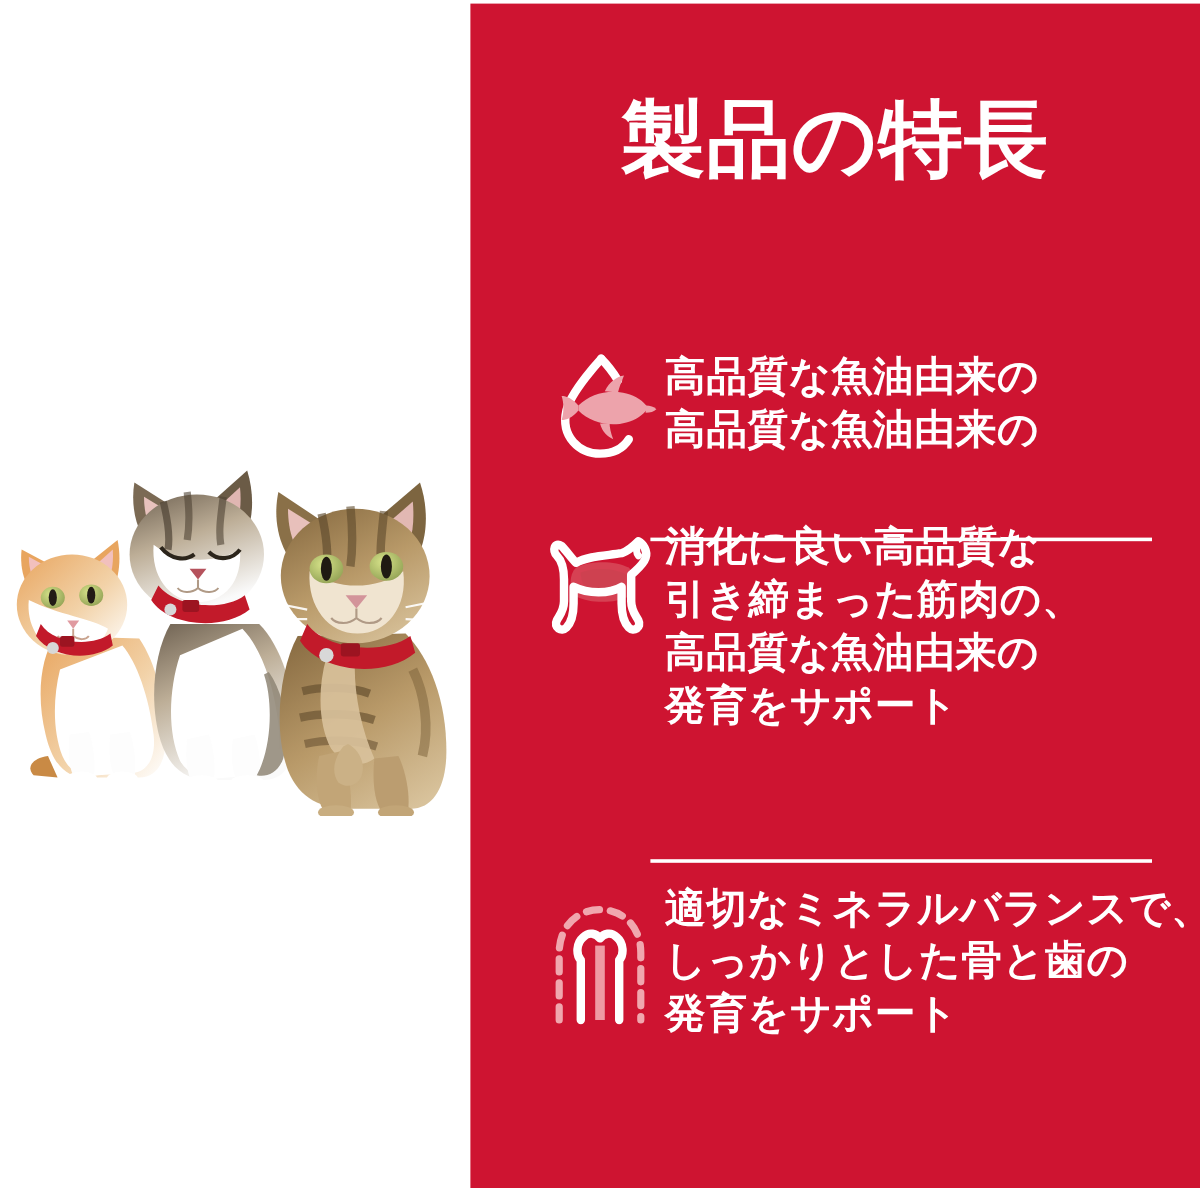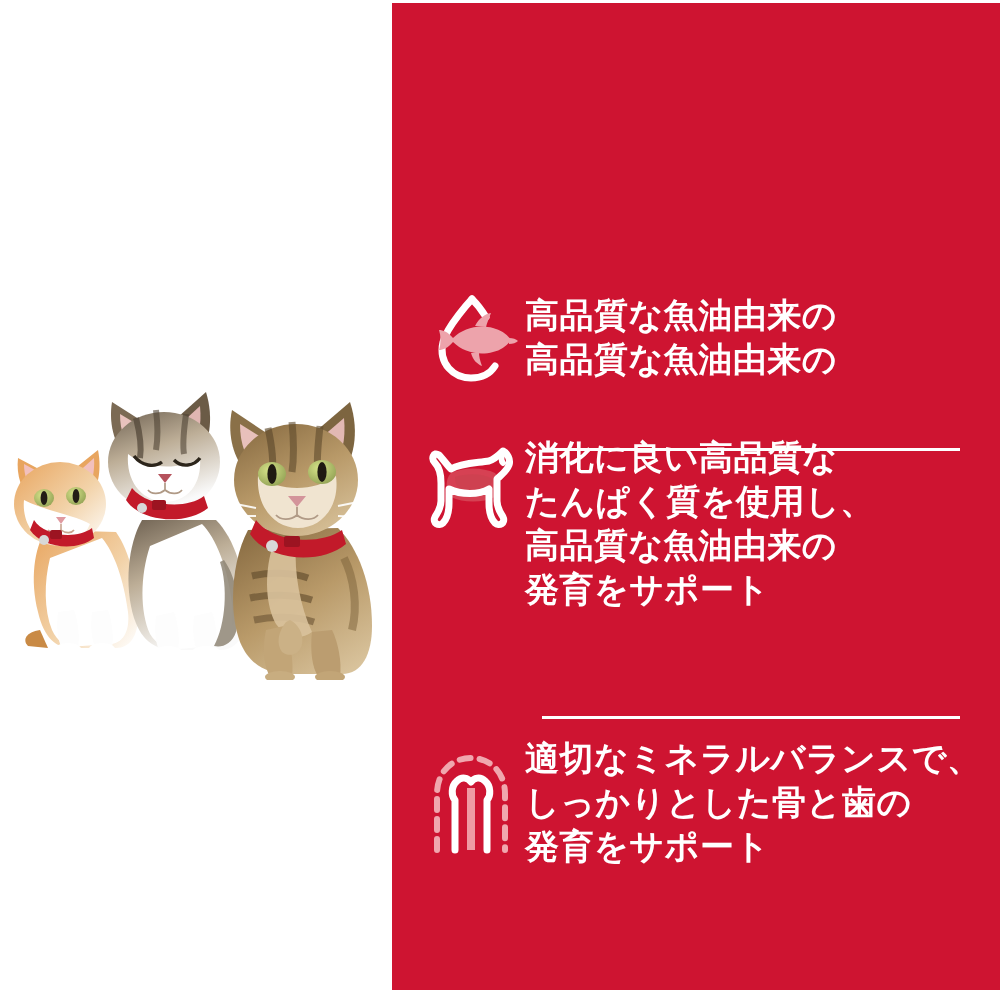--- a/index.html
+++ b/index.html
@@ -72,21 +72,22 @@
     position: absolute;
     left: 0;
     top: 235px;
     width: 608px;
   }
 
   .feature {
     position: relative;
     display: flex;
     align-items: flex-start;
-    padding-left: 25px;
+    padding-left: 54px;
+    font-family: Liberation Serif, serif;
   }
 
   .feature-icon {
     flex: 0 0 auto;
     width: 108px;
     display: flex;
     align-items: center;
     justify-content: center;
   }
 
@@ -267,20 +268,21 @@
           <path d="M256 140 C272 162 320 166 342 150 L346 164 C320 186 266 180 250 154 Z" fill="#c21a2a"></path>
           <rect x="284" y="156" width="16" height="11" rx="2" fill="#9c1421"></rect>
           <ellipse cx="272" cy="166" rx="6" ry="6" fill="#d8d8d8"></ellipse>
         </g>
       </svg>
     </div>
   </div>
 
   <div class="feature-panel">
 
+    <div class="panel-title">製品の特長</div>
 
     <div class="features">
 
       <div class="feature feature-1">
         <div class="feature-icon">
           <svg width="96" height="96" viewBox="0 0 96 96" xmlns="http://www.w3.org/2000/svg">
 
             <path d="M49 11 C49 11 24 38 20 54 C15 76 31 90 48 90 C58 90 67 86 72 78" stroke="#ffffff" stroke-width="7" fill="none" stroke-linecap="round"></path>
             <path d="M49 11 C52 14 58 21 63 29" stroke="#ffffff" stroke-width="7" fill="none" stroke-linecap="round"></path>
 
@@ -328,21 +330,21 @@
                      C90 26 86 20 82 18
                      C78 22 74 26 68 28
                      C56 30 40 30 30 36
                      C26 32 22 26 18 22 Z" stroke="#ffffff" stroke-width="7" fill="none" stroke-linejoin="round" stroke-linecap="round"></path>
 
             <path d="M82 18 C80 24 80 28 82 30" stroke="#ffffff" stroke-width="6" fill="none" stroke-linecap="round"></path>
           </svg>
         </div>
         <div class="feature-text">
           <span class="tline">消化に良い高品質な</span>
-          <span class="tline">たんぱく質を使用し、</span>
+          <span class="tline">引き締まった筋肉の、</span>
           <span class="tline">高品質な魚油由来の</span>
           <span class="tline">発育をサポート</span>
         </div>
       </div>
 
       <div class="divider divider-2"></div>
 
       <div class="feature feature-3">
         <div class="feature-icon">
           <svg width="96" height="106" viewBox="0 0 96 106" xmlns="http://www.w3.org/2000/svg">

